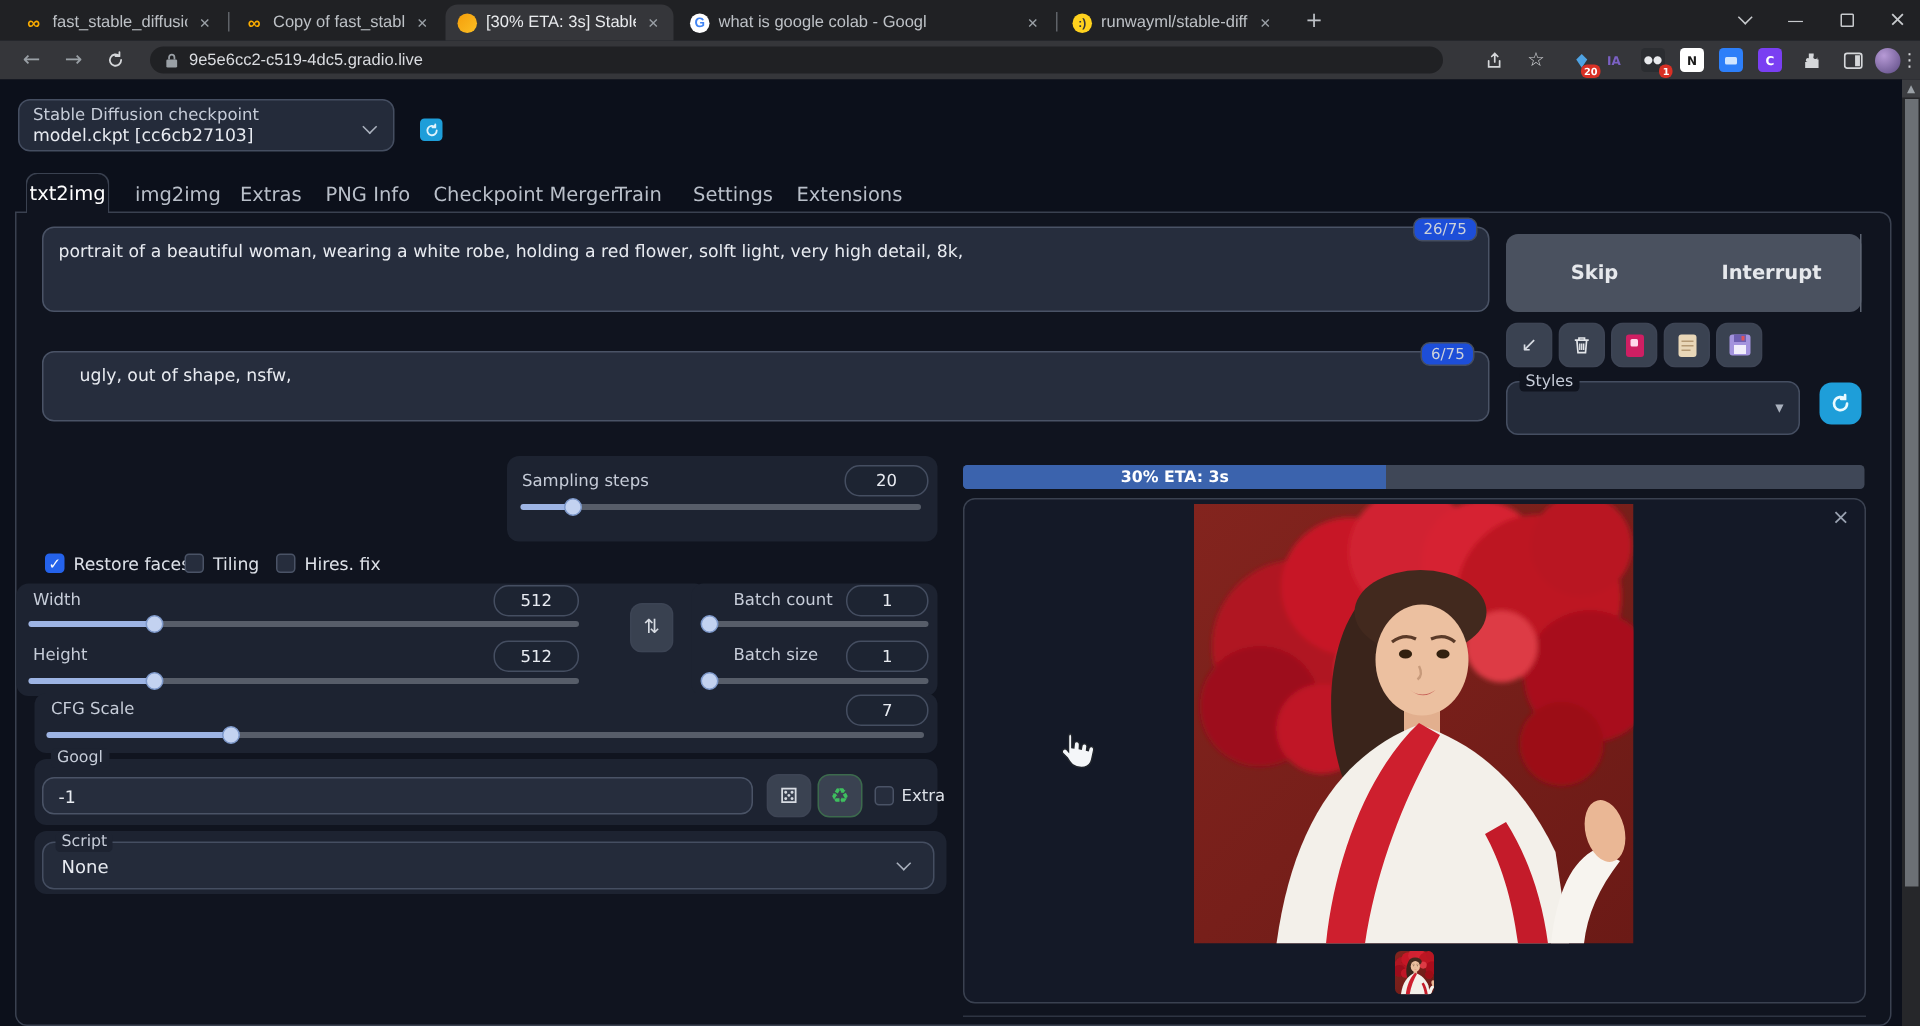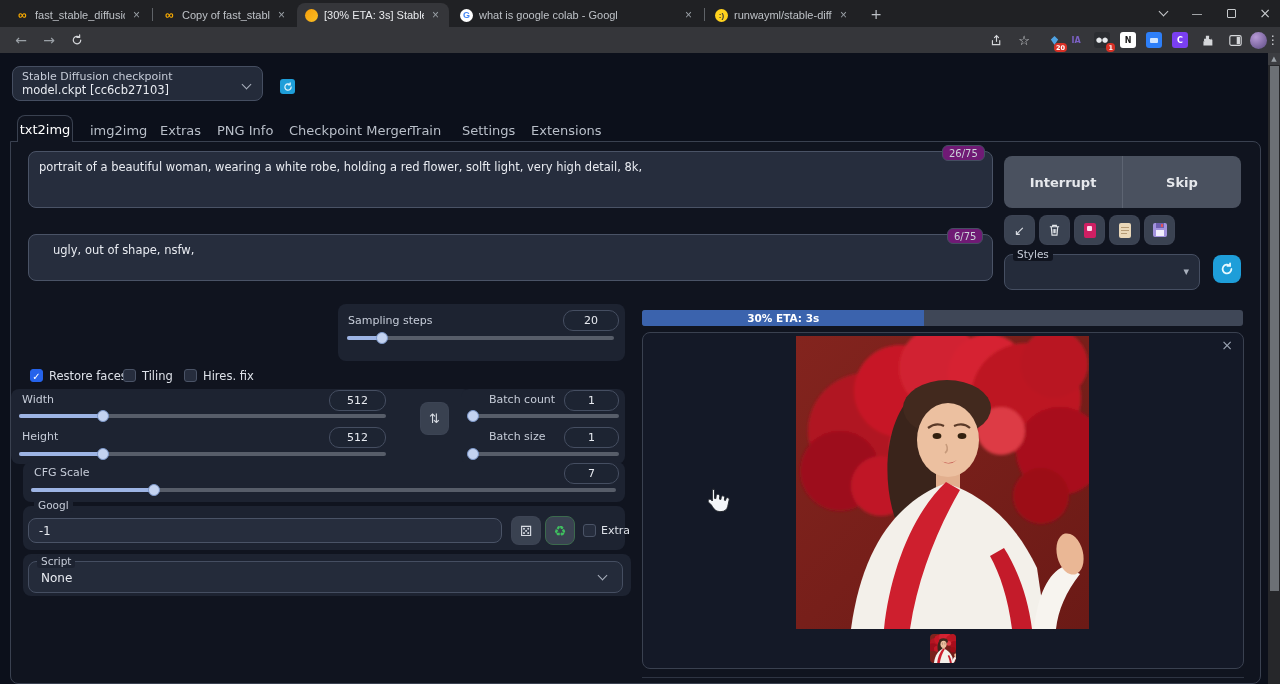--- a/index.html
+++ b/index.html
@@ -46,21 +46,21 @@
   .track { position:absolute; height:4px; background:#575d69; border-radius:2px; }
   .fill { position:relative; height:4px; background:#9db4e4; border-radius:2px; width:0; }
   .handle { position:absolute; right:-6px; top:-4px; width:12px; height:12px; border-radius:50%; background:#c3d2f0; border:1px solid #7e99cb; }
   .cb { position:absolute; width:13px; height:13px; border-radius:3px; background:#262d3d; border:1px solid #4a5366; }
   .cb.on { background:#2563eb; border-color:#2563eb; color:#fff; font-size:10px; text-align:center; line-height:13px; }
   .cblbl { position:absolute; color:#dde1e8; font-size:11.5px; }
   .toolbtn { position:absolute; width:31px; height:30px; background:#3a4251; border:1px solid #49526333; border-radius:8px; display:flex; align-items:center; justify-content:center; color:#d7dbe2; font-size:13px; }
   .refreshbtn { position:absolute; background:#1e9ed9; border-radius:8px; display:flex; align-items:center; justify-content:center; }
   textarea { position:absolute; background:#262d3d; border:1px solid #4a5366; border-radius:8px; color:#e8ebf1;
              font-size:11.5px; font-family:"DejaVu Sans",sans-serif; padding:8px 10px; resize:none; outline:none; line-height:1.35; }
-  .counter { position:absolute; height:16px; padding:0 6px; background:#701a75; border:1px solid #454e61; border-radius:6px;
+  .counter { position:absolute; height:16px; padding:0 6px; background:#1d4ed8; border:1px solid #454e61; border-radius:6px;
              color:#ccd1da; font-size:10px; line-height:15px; z-index:3; }
   .apptab { color:#b9bfc9; font-size:13px; position:absolute; top:8px; }
   .apptab.active-tab { color:#fff; }
 
   .panel { position:absolute; left:10px; top:88px; width:1251px; height:543px; background:#10141f; border:1px solid #3a4150; border-radius:0 8px 8px 8px; }
 
   .progress-track { position:absolute; background:#3f4757; border-radius:3px; overflow:hidden; }
   .progress-fill { height:100%; background:#3b63ad; display:flex; align-items:center; justify-content:center;
                    color:#fff; font-size:10.5px; font-weight:bold; white-space:nowrap; }
   .gallery { position:absolute; background:#141927; border:1px solid #3a4150; border-radius:8px; }
@@ -113,20 +113,27 @@
     <div class="winctl" style="left:1248px;font-size:14px">×</div>
   </div>
 
   <div class="toolbar">
     <div class="navbtn" style="left:10px">←</div>
     <div class="navbtn" style="left:38px">→</div>
     <div class="navbtn en" style="left:66px">
       <svg width="12" height="12" viewBox="0 0 16 16">
           <path d="M13 8a5 5 0 1 1-1.5-3.5M11.5 1v3.5H8" fill="none" stroke="#d5d7da" stroke-width="1.6" stroke-linecap="round"></path>
         </svg>
+    </div>
+    <div class="urlbar">
+      <svg width="9" height="11" viewBox="0 0 10 12">
+          <rect x="1" y="5" width="8" height="6" rx="1" fill="#9aa0a6"></rect>
+          <path d="M3 5V3.5a2 2 0 0 1 4 0V5" fill="none" stroke="#9aa0a6" stroke-width="1.3"></path>
+        </svg>
+      <span>9e5e6cc2-c519-4dc5.gradio.live</span>
     </div>
     <div class="navbtn en" style="left:985px">
       <svg width="13" height="13" viewBox="0 0 16 16">
           <path d="M3 8v5h9V8M8 9V2M5.5 4.5 8 2l2.5 2.5" fill="none" stroke="#d5d7da" stroke-width="1.4" stroke-linecap="round"></path>
         </svg>
     </div>
     <div class="navbtn en" style="left:1013px;font-size:13px">☆</div>
     <div class="extico" style="left:1046px">
       <svg width="11" height="11" viewBox="0 0 12 12">
           <path d="M6 1l4 4-4 6-4-6z" fill="#4fa3e3"></path>
@@ -184,22 +191,22 @@
 
     <div class="panel">
 
       <textarea style="left: 17px; top: 9px; width: 965px; height: 57px;">portrait of a beautiful woman, wearing a white robe, holding a red flower, solft light, very high detail, 8k,</textarea>
       <div class="counter" style="left:931px;top:3px">26/75</div>
 
       <textarea style="left: 17px; top: 92px; width: 965px; height: 47px; padding-left: 24px;">ugly, out of shape, nsfw,</textarea>
       <div class="counter" style="left:936px;top:86px">6/75</div>
 
       <div style="position:absolute;left:993px;top:14px;width:237px;height:52px;background:#4a515f;border-radius:8px;display:flex">
+        <div style="flex:1;display:flex;align-items:center;justify-content:center;color:#e6e8ec;font-size:13px;font-weight:600">Skip</div>
         <div style="flex:1;display:flex;align-items:center;justify-content:center;color:#e6e8ec;font-size:13px;font-weight:600;border-right:1px solid #5d6472">Interrupt</div>
-        <div style="flex:1;display:flex;align-items:center;justify-content:center;color:#e6e8ec;font-size:13px;font-weight:600">Skip</div>
       </div>
 
       <div class="toolbtn" style="left:993px;top:73px">
         <span>↙</span>
       </div>
       <div class="toolbtn" style="left:1028px;top:73px">
         <svg width="13" height="14" viewBox="0 0 14 15">
           <path d="M2 4h10M5 4V2.5h4V4M3.5 4l.8 9h5.4l.8-9" fill="none" stroke="#e3e6ea" stroke-width="1.2"></path>
           <path d="M5.6 6.5v4.5M7 6.5v4.5M8.4 6.5v4.5" stroke="#e3e6ea" stroke-width="1"></path>
         </svg>

